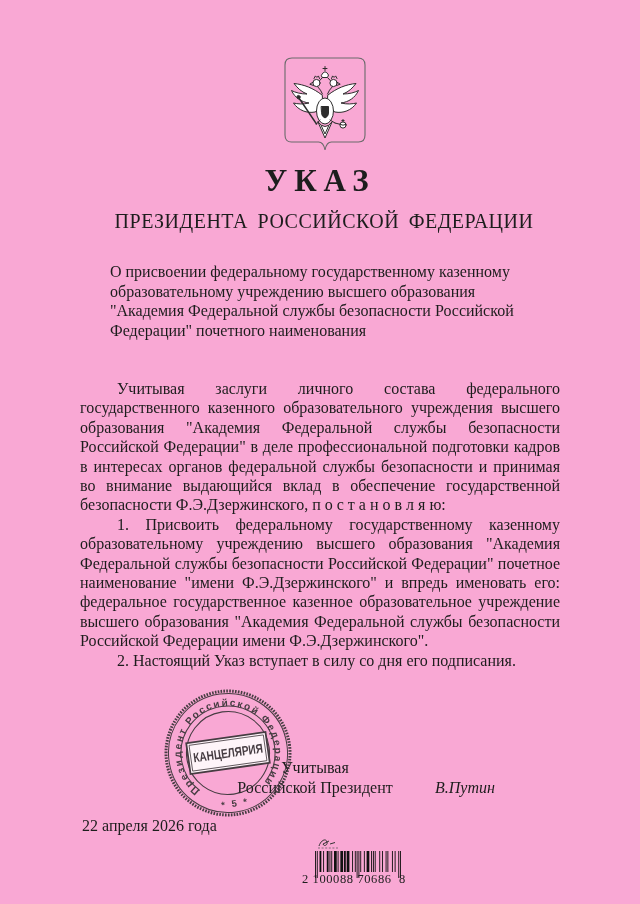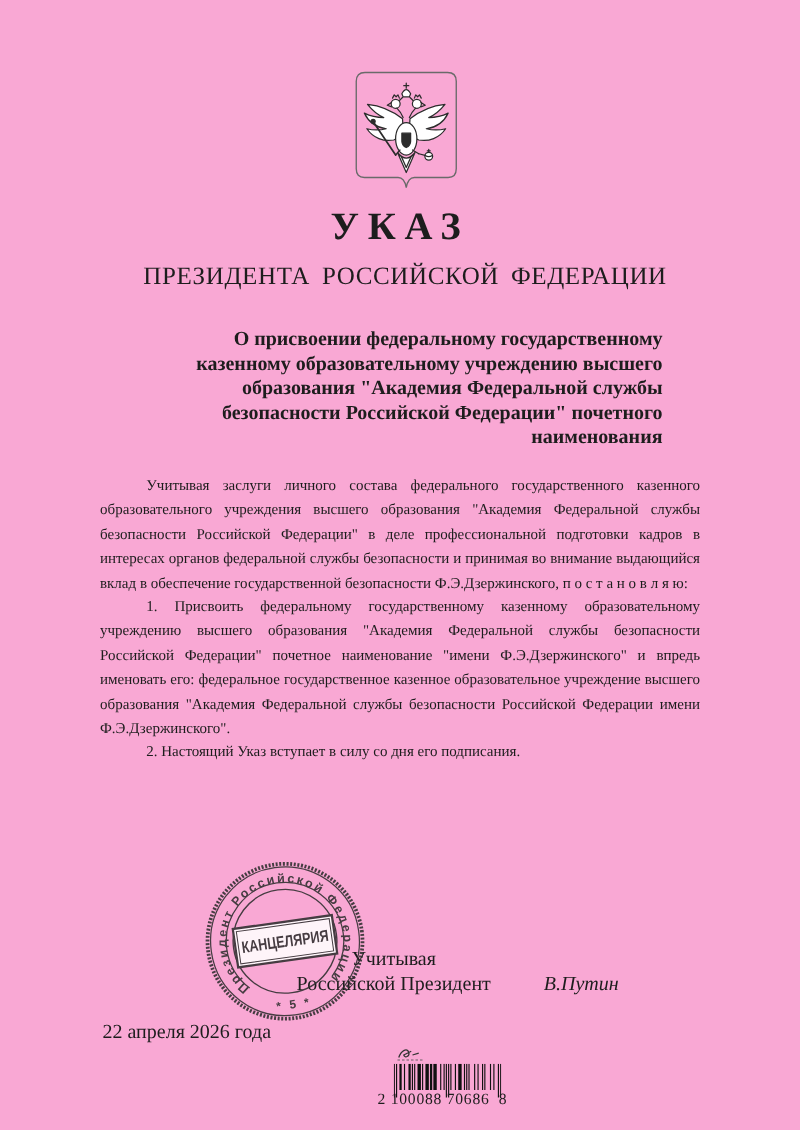--- a/index.html
+++ b/index.html
@@ -12,26 +12,26 @@
   .title{
     position:absolute;left:0;top:163px;width:640px;margin:0;
     text-align:center;font-size:31px;font-weight:600;letter-spacing:7px;
   }
   .subtitle{
     position:absolute;left:0;top:206px;width:640px;margin:4px;
     text-align:center;font-size:20px;font-weight:normal;letter-spacing:.5px;word-spacing:4px;
   }
   .subject{
     position:absolute;left:110px;top:262px;width:420px;
-    text-align:right;font-weight:bold;font-size:16px;line-height:19.5px;
+    text-align:left;font-weight:normal;font-size:16px;line-height:19.5px;
   }
   .body-text{position:absolute;left:80px;top:379px;width:480px;}
   .body-text p{
     margin:0;text-align:justify;text-indent:37px;
-    font-size:12px;line-height:19.4px;
+    font-size:16px;line-height:19.4px;
   }
   .sig-line1{position:absolute;left:235px;top:759px;width:160px;text-align:center;font-size:16px;}
   .sig-line2{position:absolute;left:235px;top:779px;width:160px;text-align:center;font-size:16px;}
   .sig-name{position:absolute;left:435px;top:779px;font-size:16px;font-style:italic;}
   .footer{position:absolute;left:82px;top:815px;font-size:16px;line-height:21.5px;}
   .stamp{position:absolute;left:156px;top:681px;width:144px;height:144px;opacity:.88;}
   .stamp text{fill:var(--stamp,#2e2e2e);}
   .stamp .ring-text{font-family:"Liberation Sans",sans-serif;font-size:10px;font-weight:600;letter-spacing:1.7px;}
   .stamp .center-text{font-family:"Liberation Sans",sans-serif;font-size:13px;font-weight:bold;}
   .stamp .bottom-text{font-family:"Liberation Sans",sans-serif;font-size:9.5px;font-weight:bold;letter-spacing:2px;}

